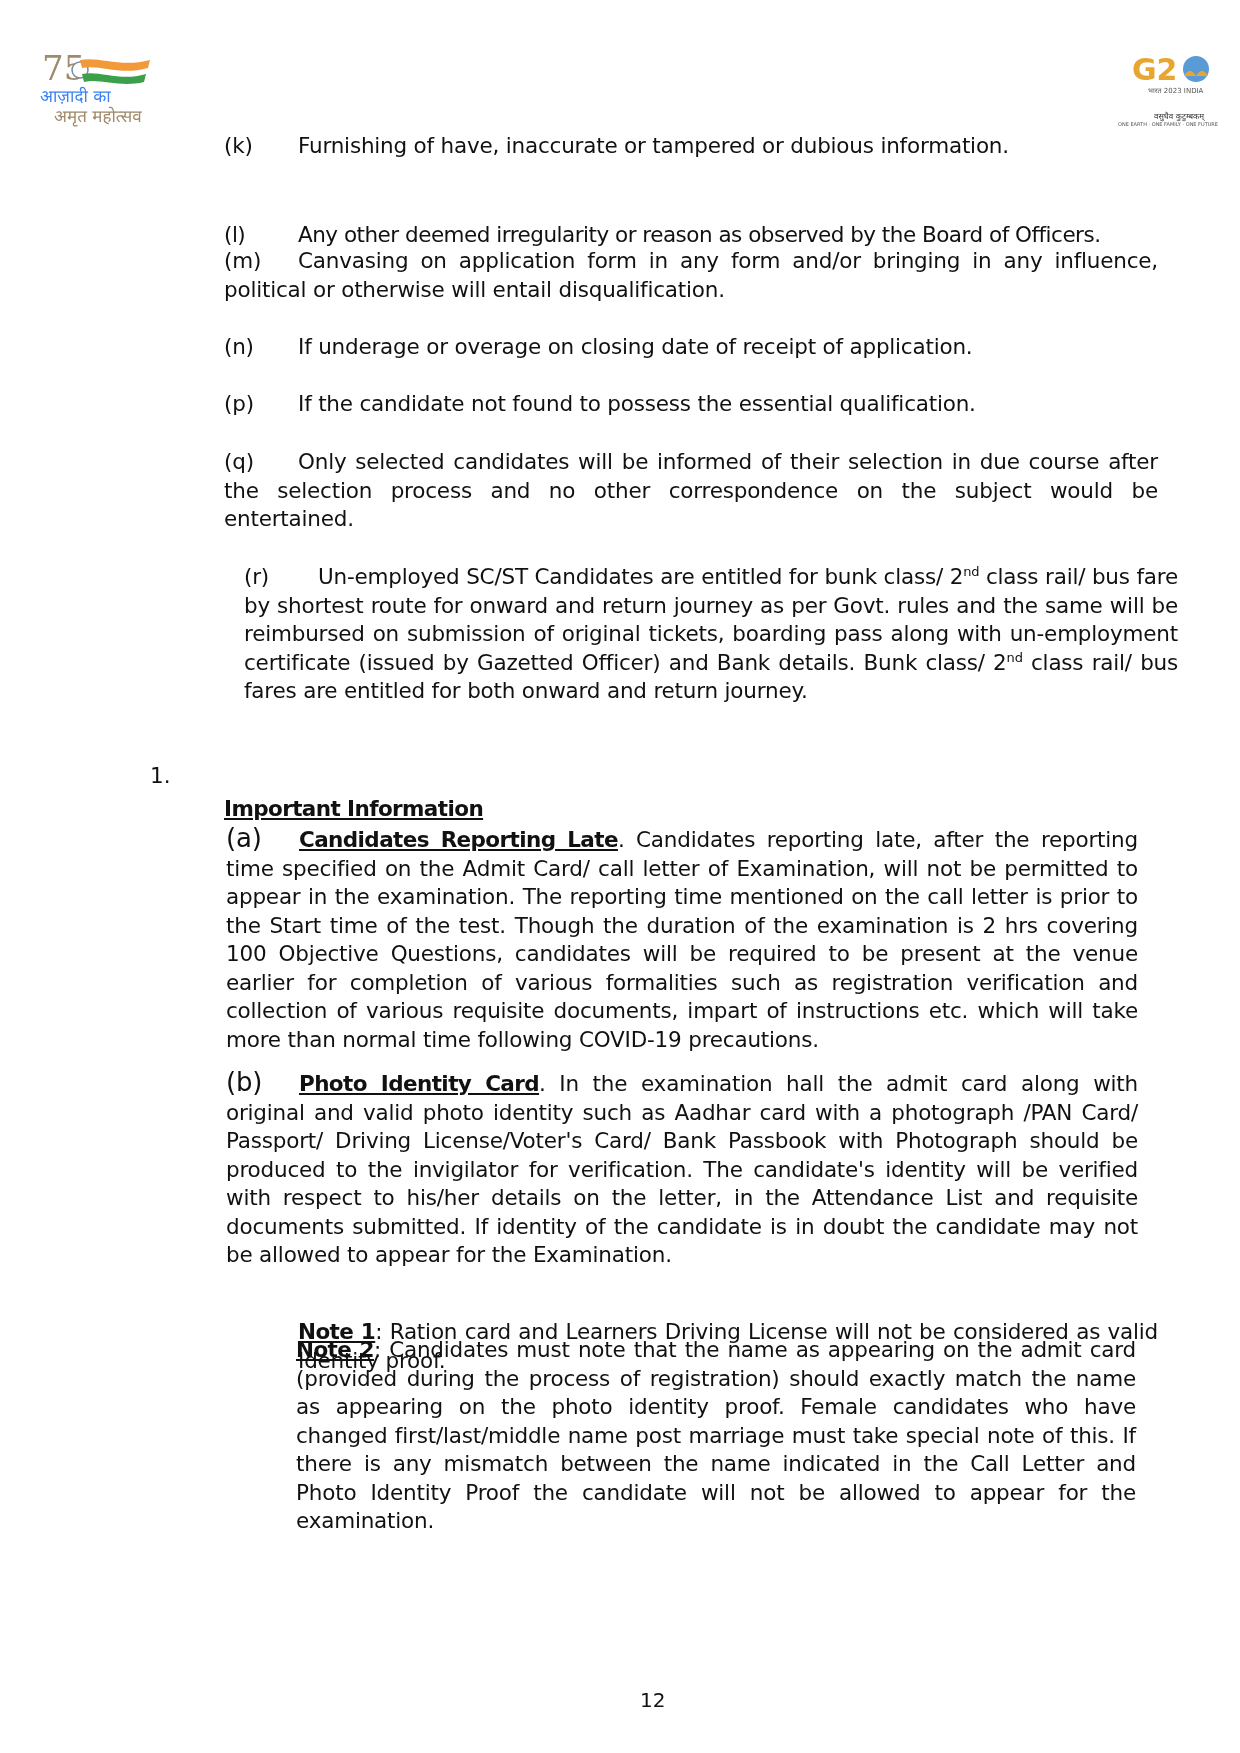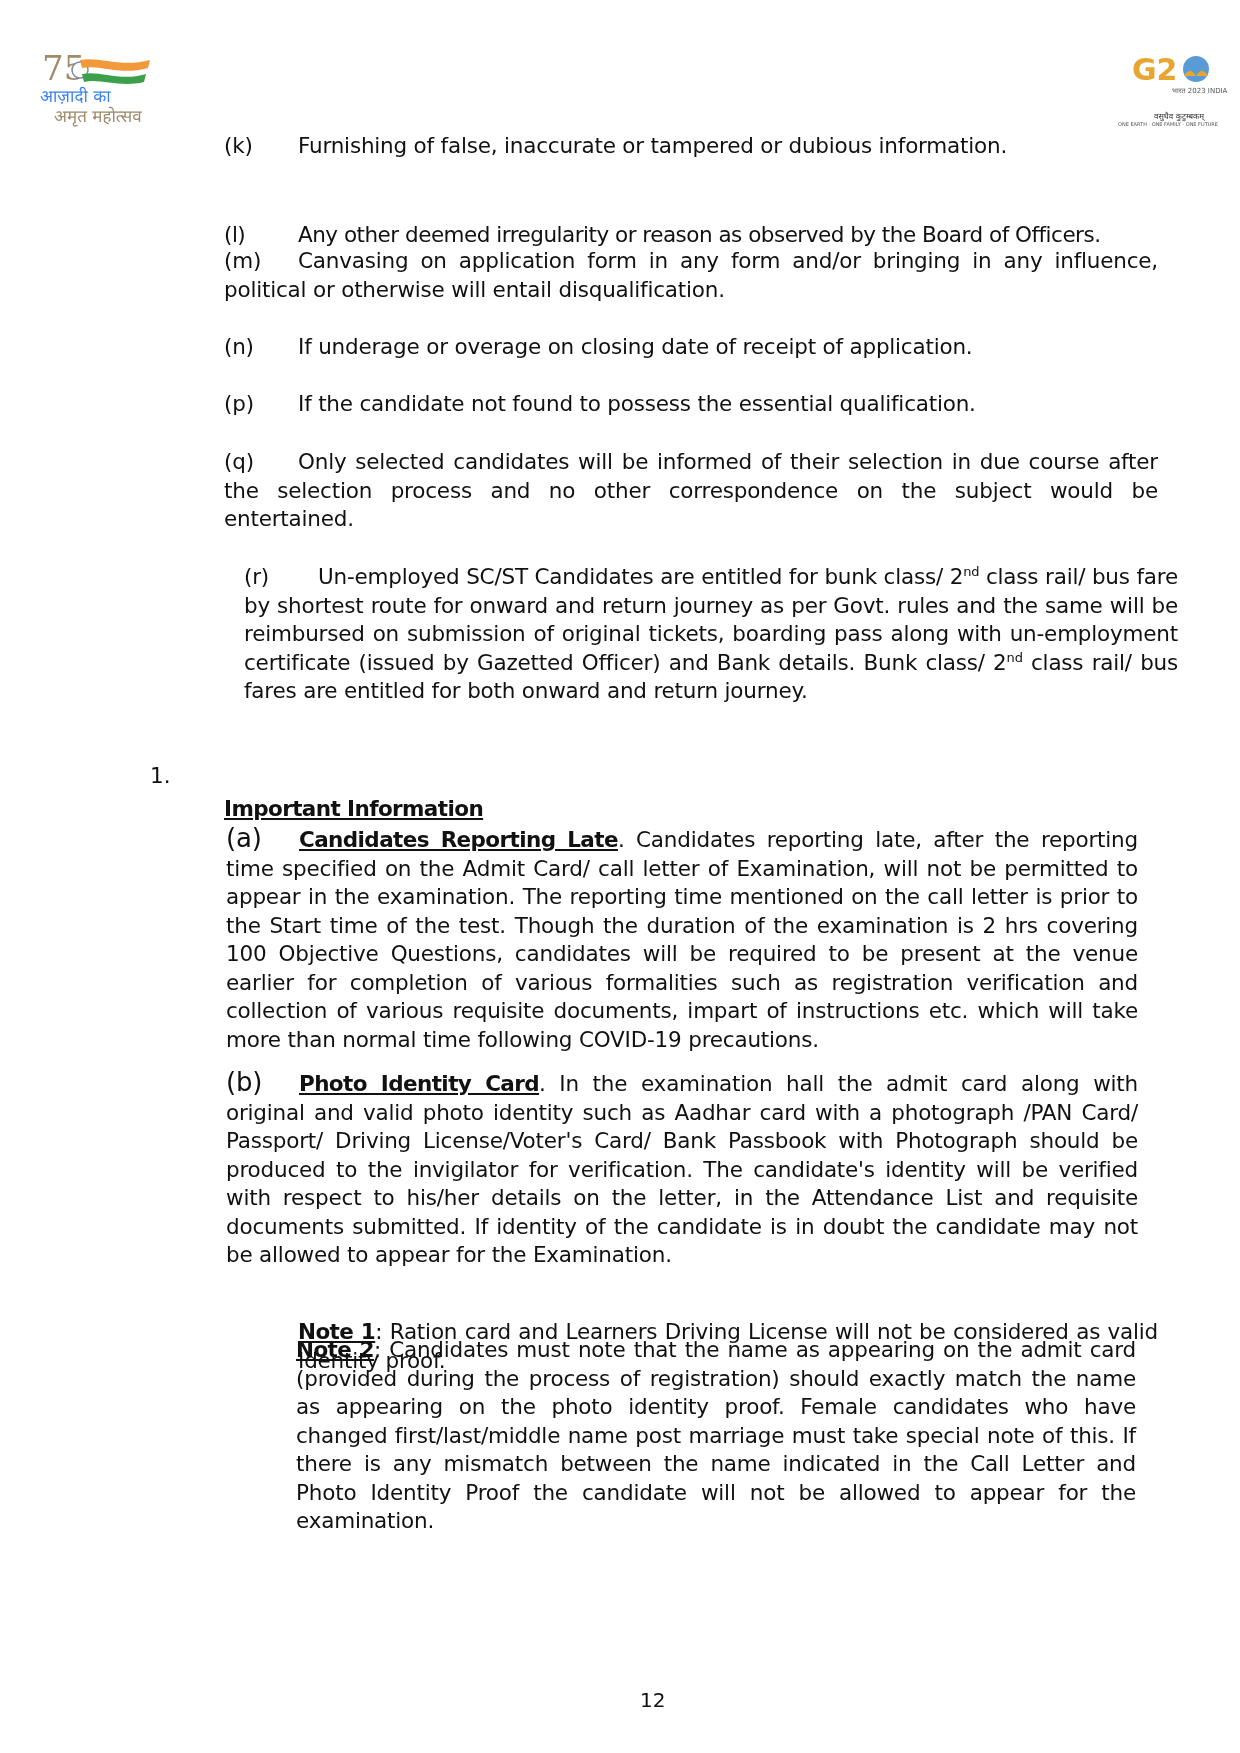--- a/index.html
+++ b/index.html
@@ -37,27 +37,27 @@
     <div style="position:absolute;left:0;top:40px;font-size:17px;color:#3b82f6;line-height:20px;white-space:nowrap;">आज़ादी का</div>
     <div style="position:absolute;left:14px;top:60px;font-size:17px;color:#a08a6a;line-height:20px;white-space:nowrap;">अमृत महोत्सव</div>
   </div>
 
   <div class="logo-right">
     <svg width="112" height="40" viewBox="0 0 112 40">
       <text x="14" y="32" font-size="30" font-weight="bold" fill="#e8a530" font-family="DejaVu Sans, sans-serif">G2</text>
       <circle cx="78" cy="21" r="13" fill="#5b9bd5"></circle>
       <path d="M66 28 Q72 18 78 28 Q84 18 90 28 Z" fill="#e8a530"></path>
     </svg>
-    <div style="position:absolute;left:30px;top:38px;font-size:7px;color:#555;white-space:nowrap;margin-left:24px;">भारत 2023 INDIA</div>
+    <div style="position:absolute;left:30px;top:38px;font-size:7px;color:#555;white-space:nowrap;">भारत 2023 INDIA</div>
     <div style="position:absolute;left:36px;top:62px;font-size:8px;color:#333;white-space:nowrap;">वसुधैव कुटुम्बकम्</div>
     <div style="position:absolute;left:0;top:73px;font-size:5px;color:#555;white-space:nowrap;">ONE EARTH · ONE FAMILY · ONE FUTURE</div>
   </div>
 
   <div class="item" style="left:224px; top:132px; width:940px;">
-    <span class="lbl">(k)</span><span>Furnishing of false, inaccurate or tampered or dubious information.</span>
+    <span class="lbl">(k)</span><span>Furnishing of have, inaccurate or tampered or dubious information.</span>
   </div>
   <div class="item tight" style="left:224px; top:189px; width:960px;margin-top:32px;">
     <span class="lbl">(l)</span><span>Any other deemed irregularity or reason as observed by the Board of Officers.</span>
   </div>
   <div class="item" style="left:224px; top:247px; width:934px;">
     <span class="lbl" style="width:74px">(m)</span><span>Canvasing on application form in any form and/or bringing in any influence, political or otherwise will entail disqualification.</span>
   </div>
   <div class="item" style="left:224px; top:333px; width:940px;">
     <span class="lbl">(n)</span><span>If underage or overage on closing date of receipt of application.</span>
   </div>

